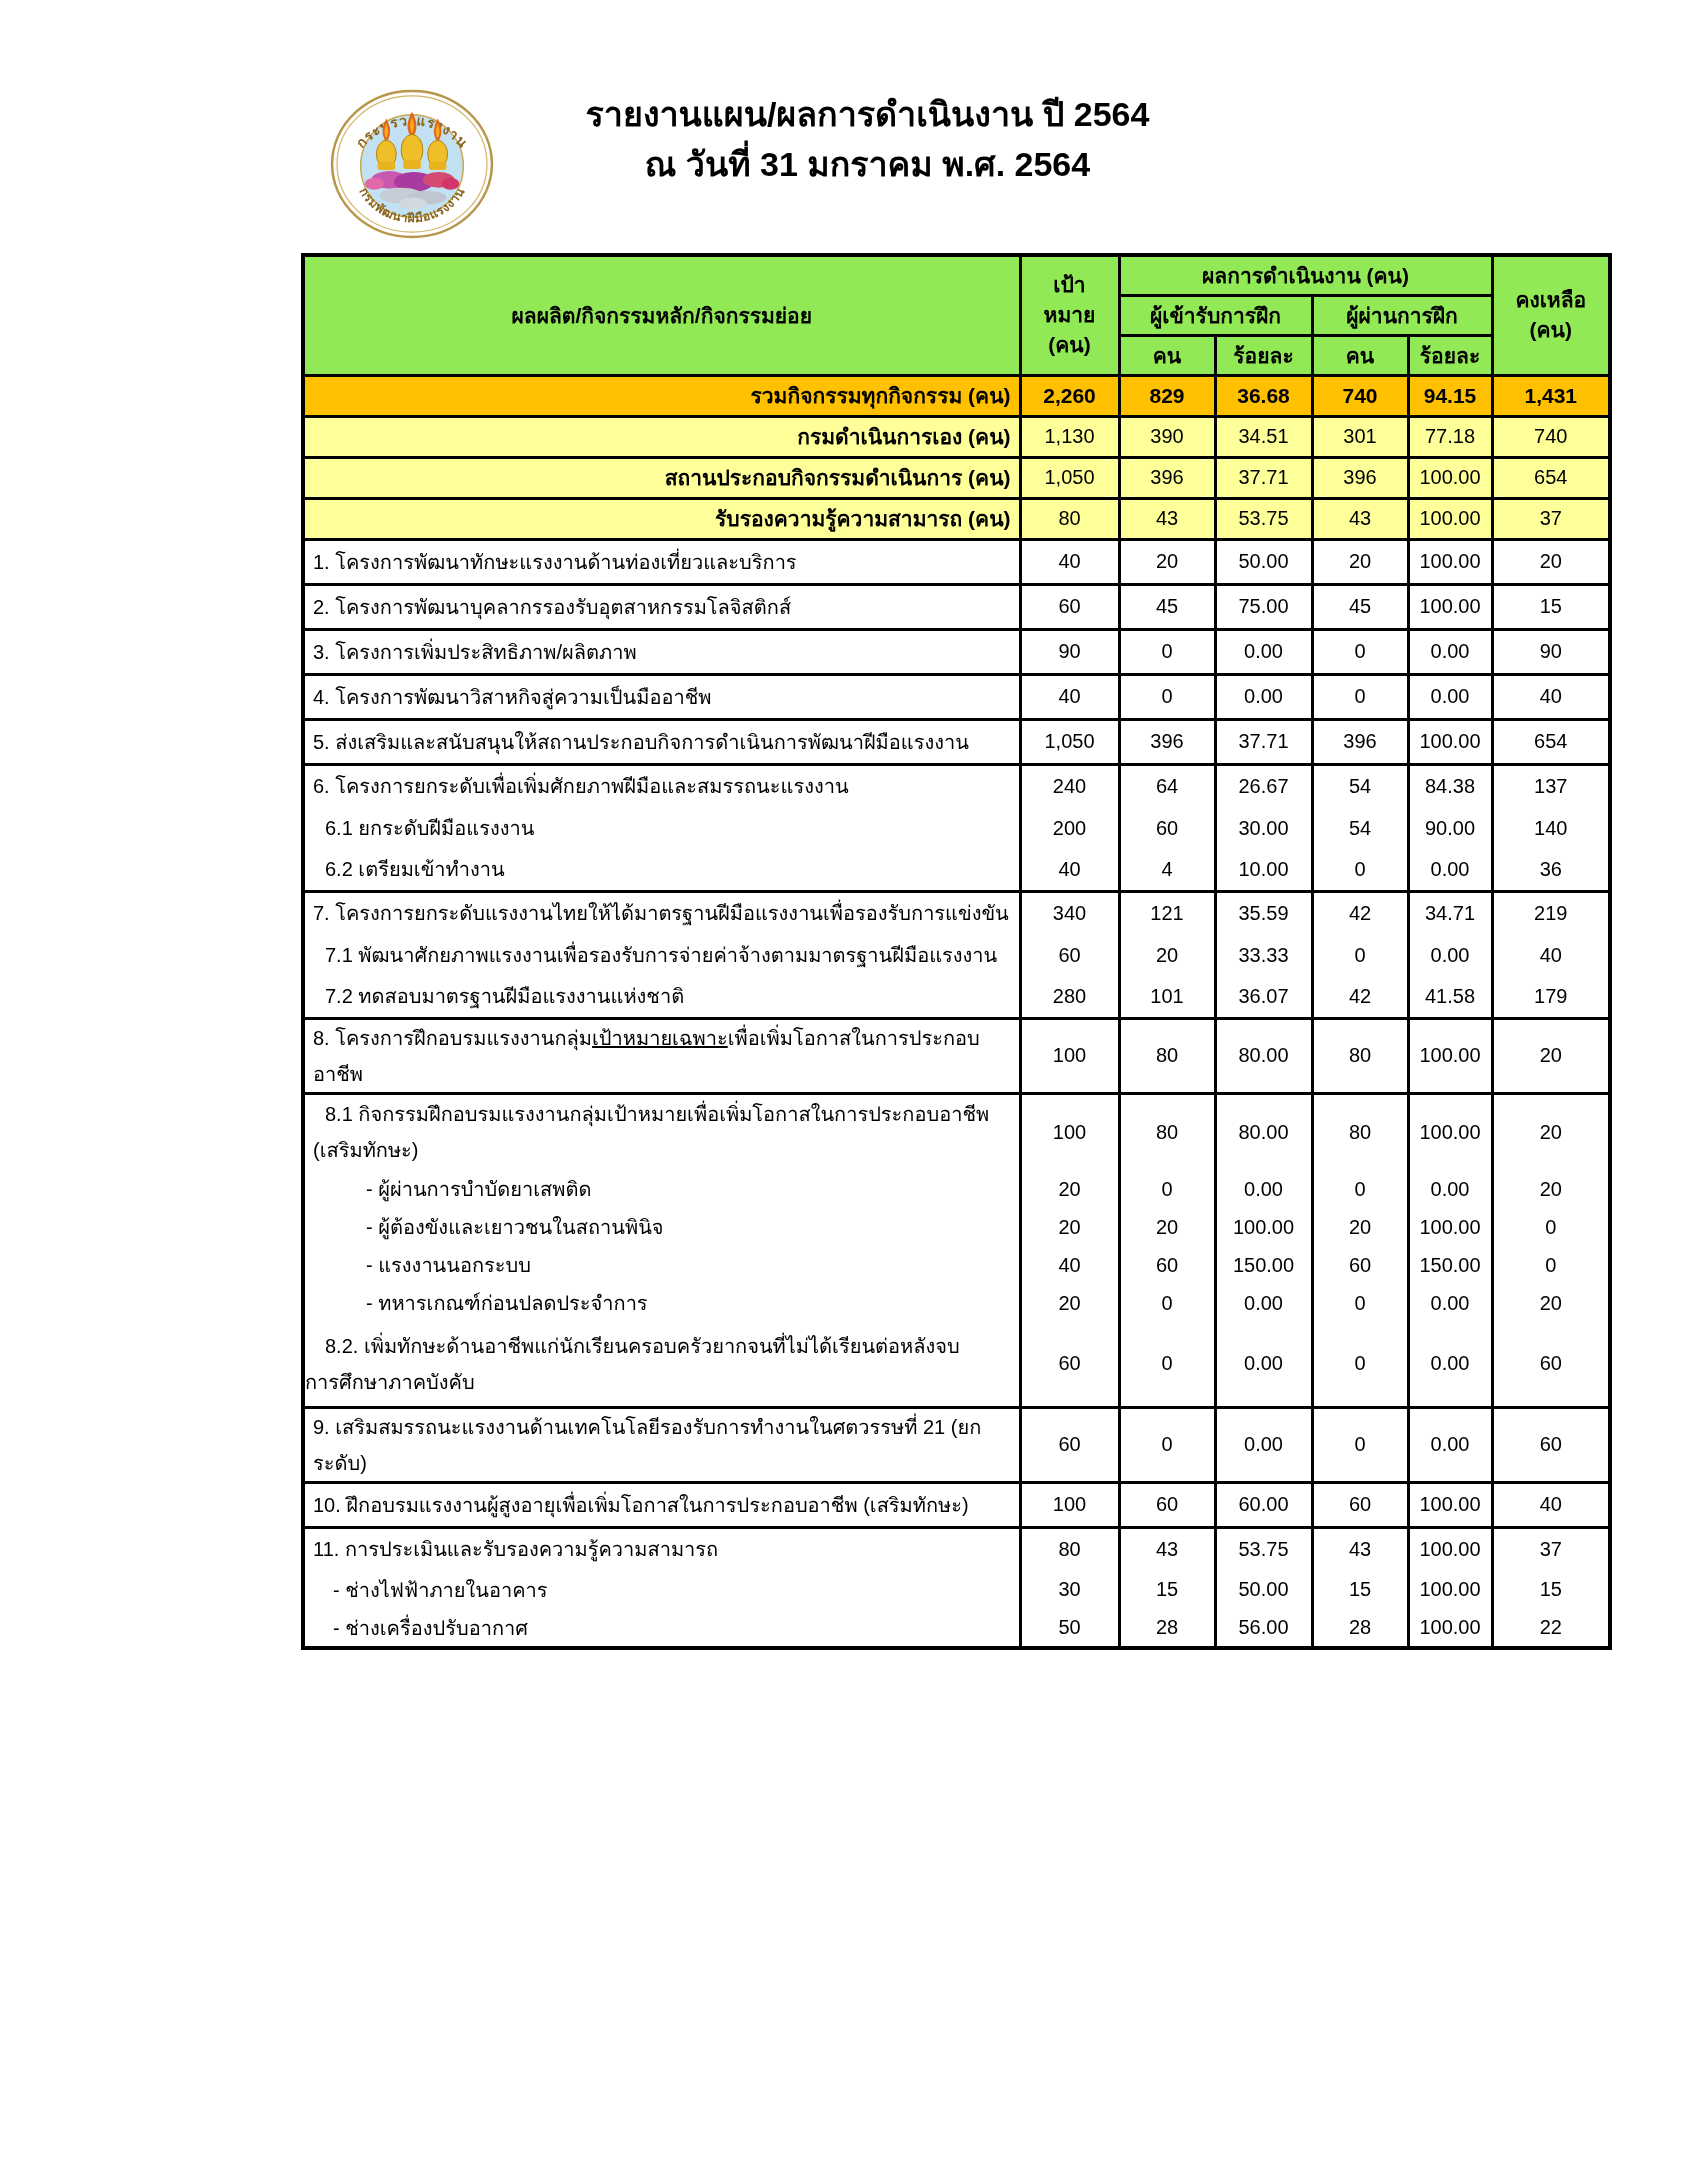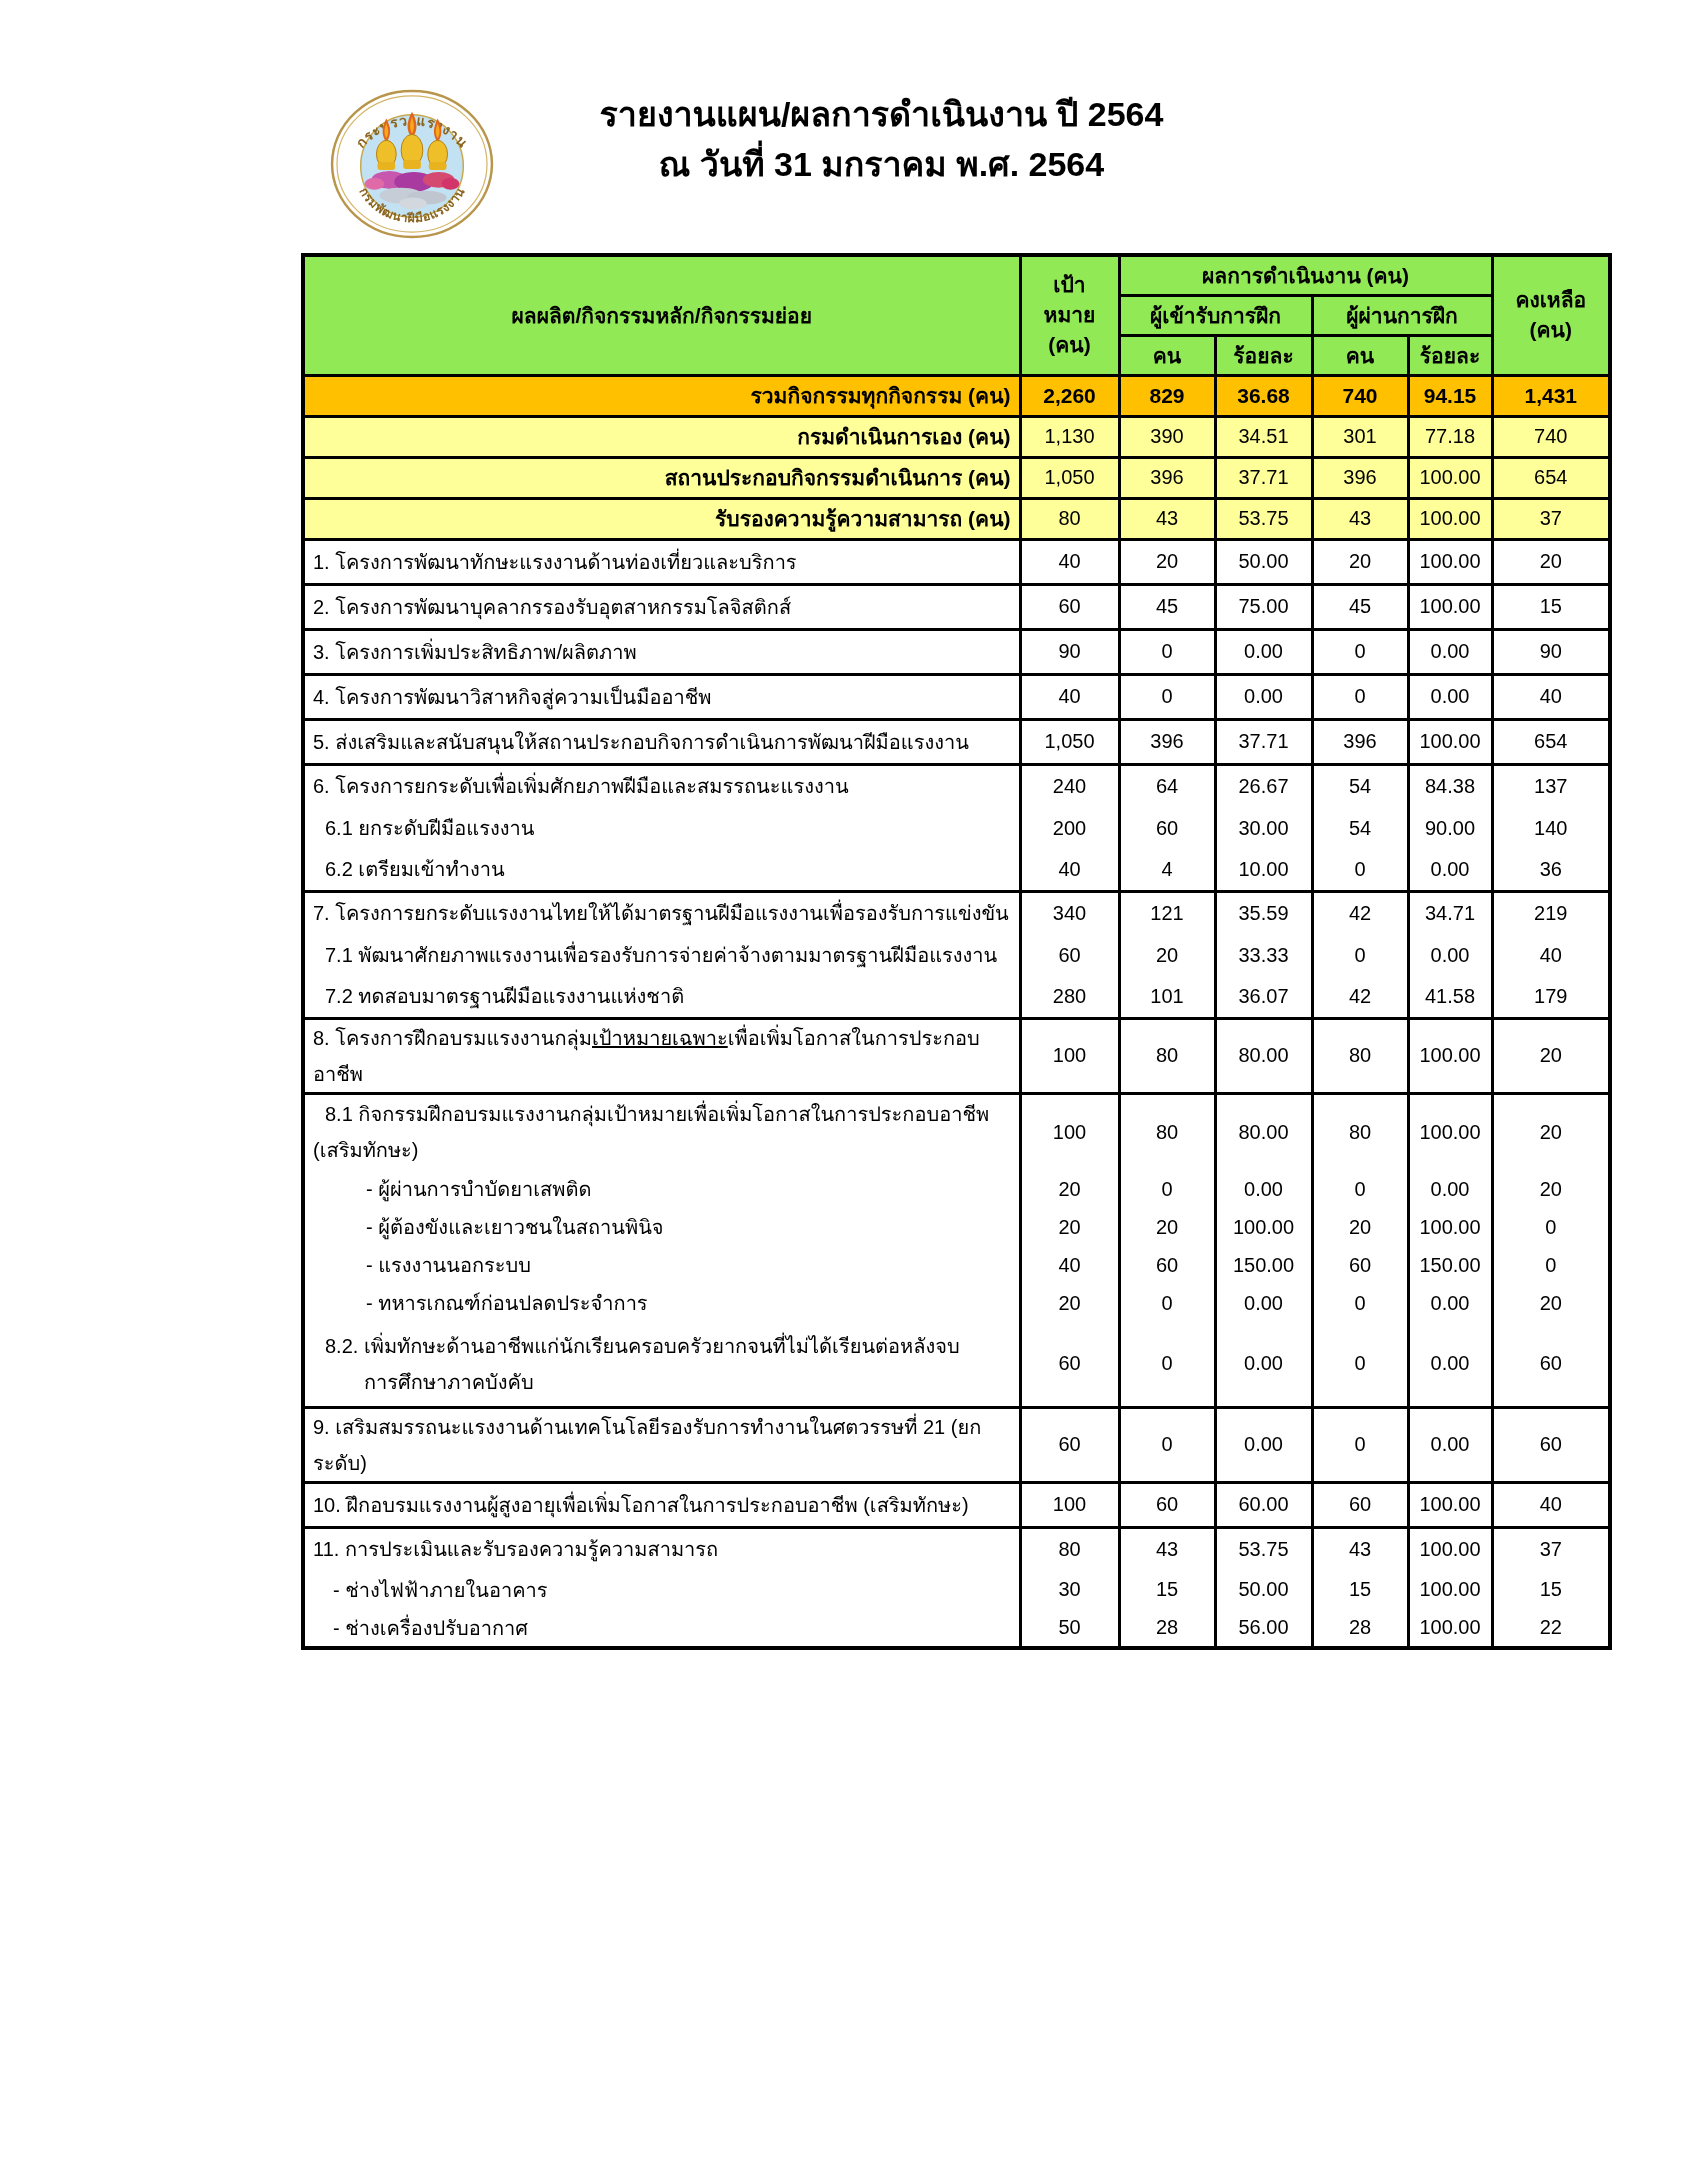--- a/index.html
+++ b/index.html
@@ -1,21 +1,21 @@
 <!DOCTYPE html>
 <html><head>
 <meta charset="utf-8">
 <style>
   html,body{margin:0;padding:0;background:#ffffff;}
   body{font-family:"Liberation Sans","DejaVu Sans",sans-serif;color:#000;}
   .page{position:relative;width:1683px;height:2178px;background:#ffffff;overflow:hidden;}
 
   
   .logo{position:absolute;left:330px;top:89px;width:164px;height:150px;}
-  .titles{position:absolute;left:310px;top:89px;width:1143px;text-align:center;
+  .titles{position:absolute;left:296px;top:89px;width:1143px;text-align:center;
           font-size:34px;font-weight:bold;line-height:50px;}
 
   
   table.report{position:absolute;left:301px;top:253px;width:1306px;
                border-collapse:collapse;table-layout:fixed;
                border:4px solid #000;font-size:20px;}
   col.c0{width:717px}col.c1{width:99px}col.c2{width:96px}col.c3{width:97px}
   col.c4{width:96px}col.c5{width:84px}col.c6{width:118px}
 
   thead th{border:3px solid #000;background:#92E956;font-weight:bold;
@@ -40,21 +40,21 @@
   
   tr.k-total{height:41px}  tr.k-summary{height:41px}
   tr.k-item{height:45px}   tr.k-ghead{height:43px}
   tr.k-sub{height:42px}    tr.k-dash{height:38px}
   tr.k-dash11{height:39px} tr.k-tall{height:77px}
   tr.k-tall2{height:85px}
 
   .act .l1,.act .l2{line-height:36px;}
   .ind0{padding-left:8px}  .ind1{padding-left:20px}
   .ind2{padding-left:61px} .ind3{padding-left:28px}
-  .ind4{padding-left:59px}
+  .ind4{}
   .ul{text-decoration:underline;}
 
   
   .logo svg text{font-family:"Liberation Sans","DejaVu Sans",sans-serif;}
 </style>
 </head>
 <body>
 
 <div class="page">
 

